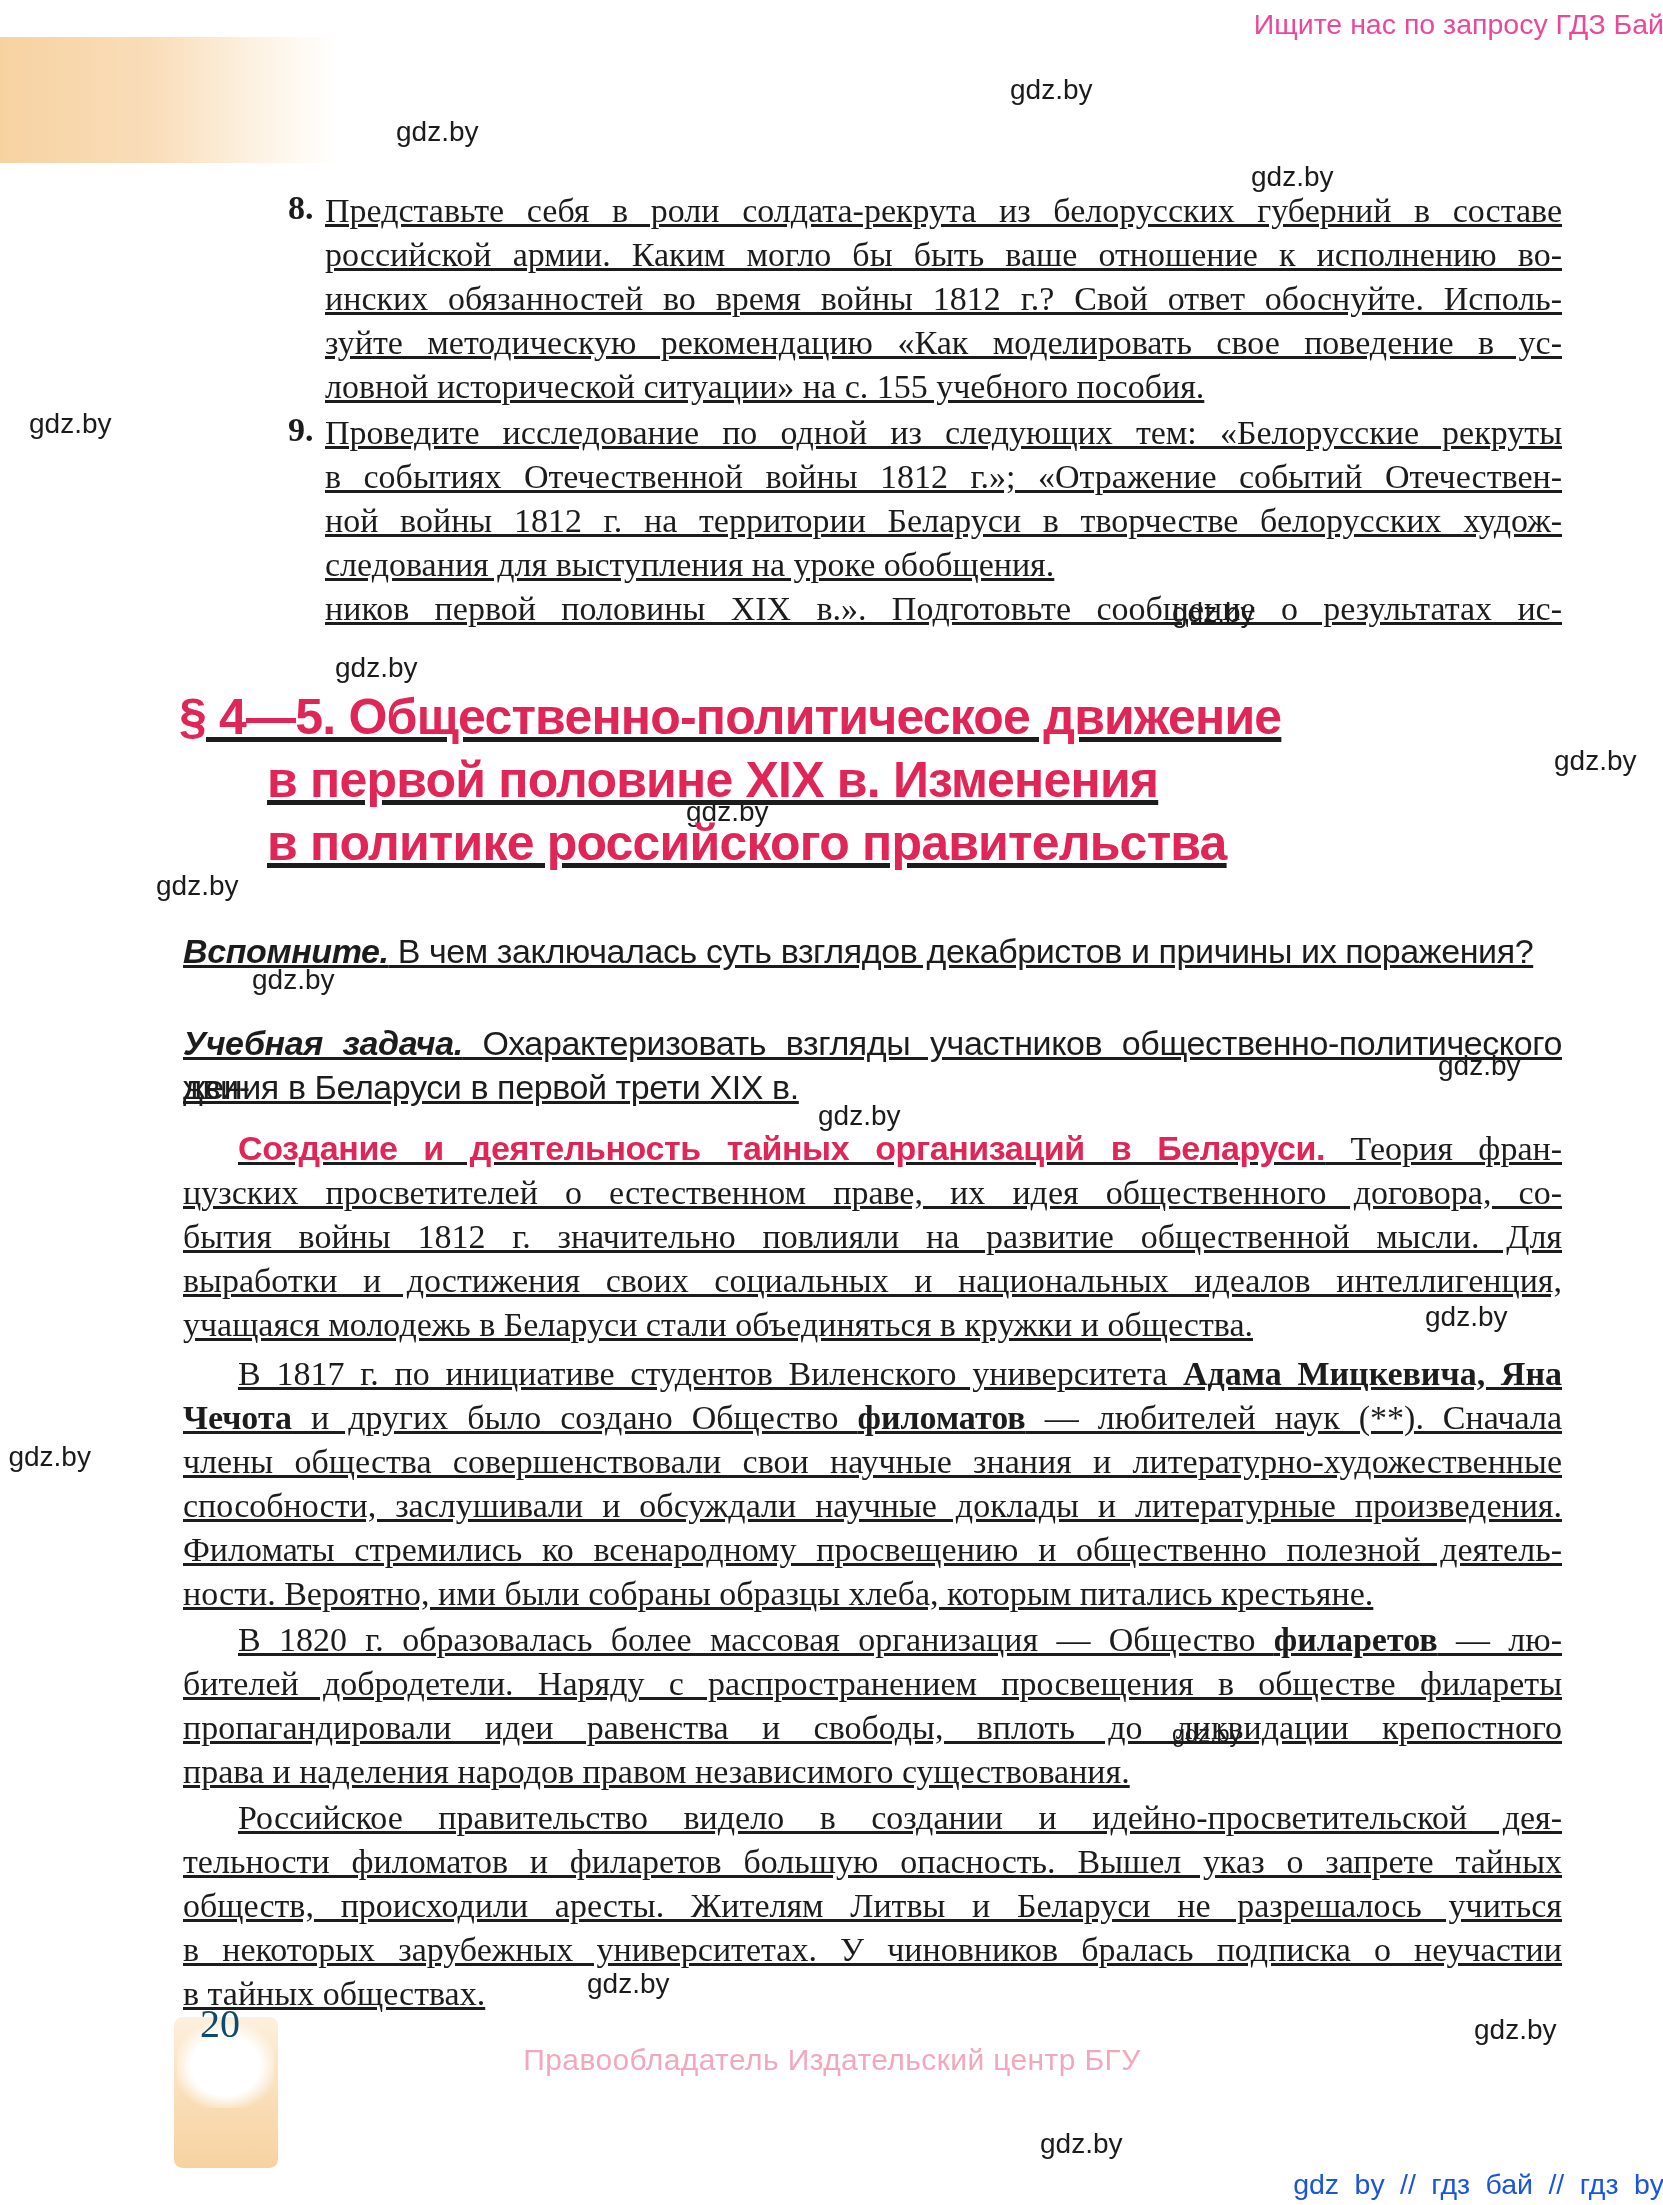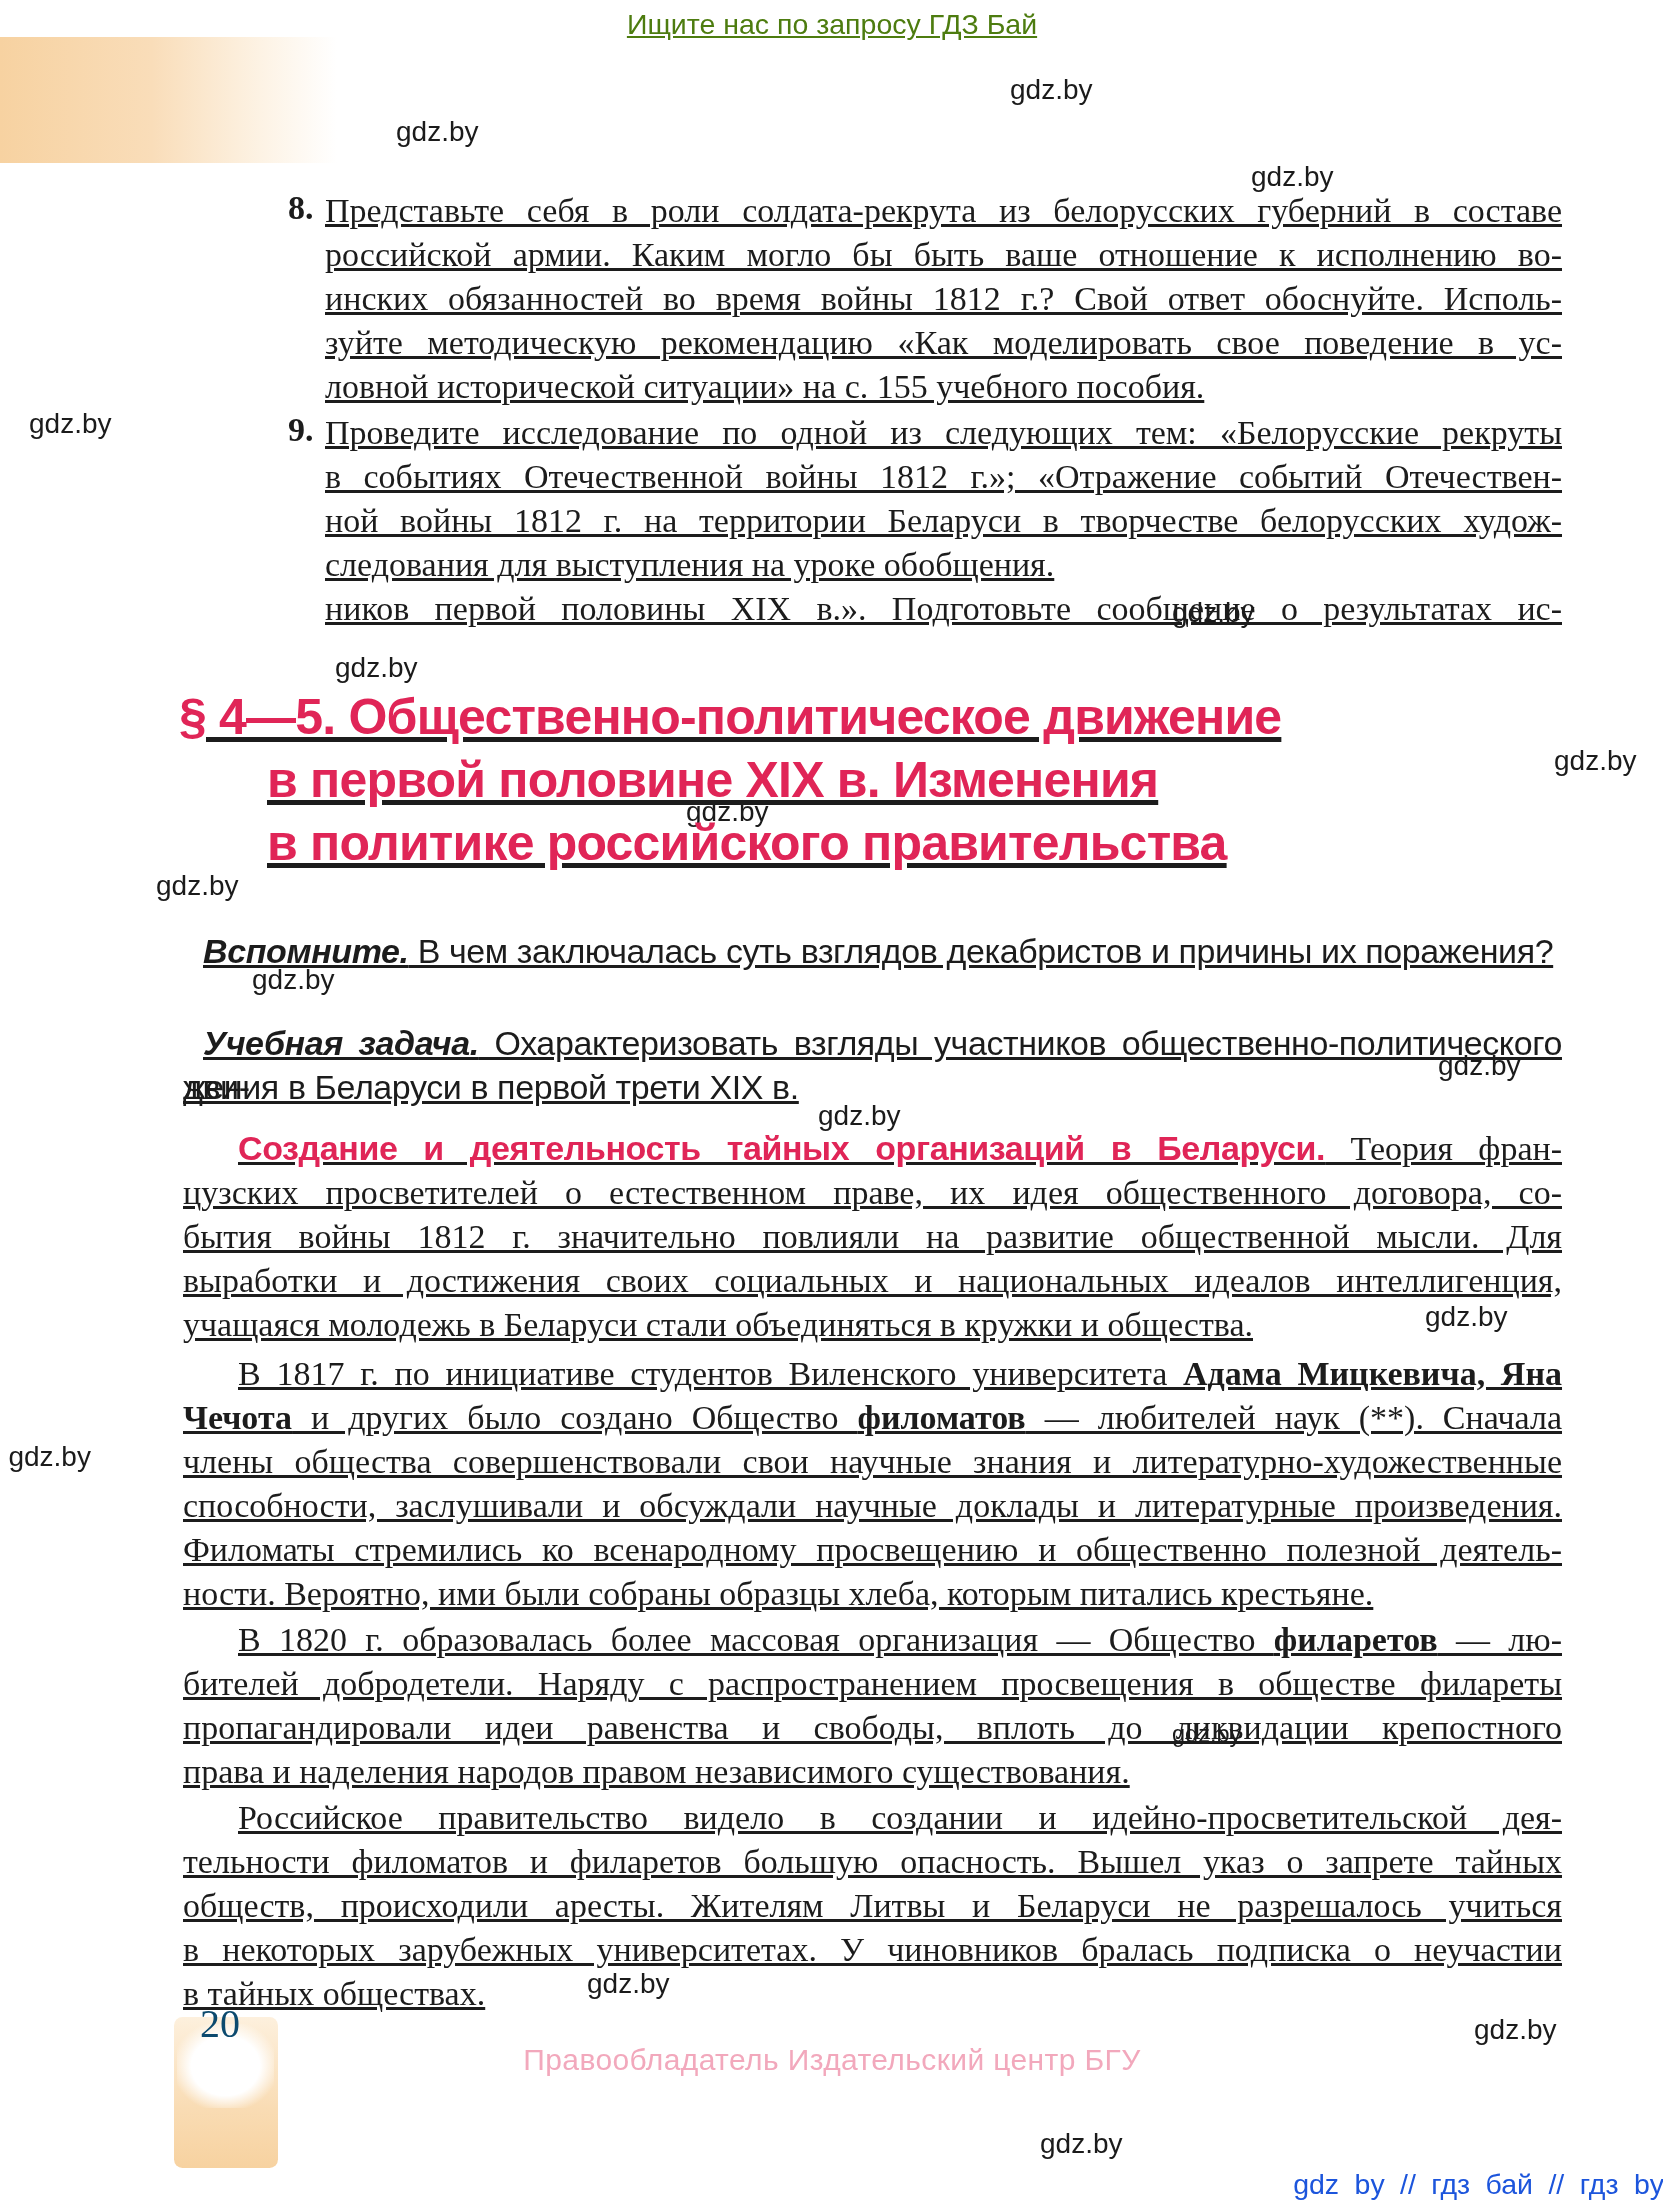--- a/index.html
+++ b/index.html
@@ -10,42 +10,42 @@
   .corner-box{position:absolute;left:0;top:37px;width:337px;height:126px;
     background:linear-gradient(90deg,#f7d2a1 0%,#f9ddb9 45%,#fdf3e5 78%,rgba(255,255,255,0) 100%);}
   .bottom-box{position:absolute;left:174px;top:2017px;width:104px;height:151px;border-radius:8.4px;
     background:linear-gradient(180deg,#fdf0dd 0%,#f9dcb4 60%,#f7d2a0 100%);}
   .bottom-box .halo{position:absolute;left:3.4px;top:6.7px;width:97px;height:84px;
     background:radial-gradient(ellipse at center,#ffffff 50%,rgba(255,255,255,0) 78%);}
 
   
   .wm{position:absolute;font:400 28px "Liberation Sans",sans-serif;color:#1b1b1b;white-space:nowrap;}
   .wm.small{font-size:23.5px;}
-  .banner-green{position:absolute;left:0;right:0;top:8.4px;text-align:center;
-    font:400 28.5px "Liberation Sans",sans-serif;color:#4d7c0f;text-decoration:underline;}
+  .banner-green{position:absolute;left:0;right:0;top:8.4px;text-align:right;
+    font:400 28.5px "Liberation Sans",sans-serif;color:#ec4899;}
   .footer-links{position:absolute;left:0;right:0;top:2168px;text-align:right;
     font:400 28.5px "Liberation Sans",sans-serif;color:#1c55dc;word-spacing:7.5px;}
   .copyright{position:absolute;left:0;right:0;top:2043px;text-align:center;
     font:400 30px "Liberation Sans",sans-serif;color:#f2a8bc;letter-spacing:0.4px;}
   .page-num{position:absolute;left:200px;top:2000px;font:400 40px "Liberation Serif",serif;color:#0c4a6e;}
 
   
   .blk{position:absolute;text-decoration:underline;}
   .p-line{height:44px;line-height:44px;font-size:34px;text-align:justify;text-align-last:justify;}
   .p-line.last{text-align-last:left;}
   .indent{text-indent:55px;}
   .num{position:absolute;font:700 34px "Liberation Serif",serif;}
   b.bs{font-weight:700;}
 
   .h-line{height:63px;line-height:63px;font:700 50px "Liberation Sans",sans-serif;
     color:#e02557;letter-spacing:-0.8px;white-space:nowrap;}
   .h-ind{margin-left:88px;}
 
   .sans{font-family:"Liberation Sans",sans-serif;letter-spacing:-0.4px;}
-  .lbl{font:italic 700 34px "Liberation Sans",sans-serif;letter-spacing:-0.4px;margin-left:20px;}
+  .lbl{font:italic 700 34px "Liberation Sans",sans-serif;letter-spacing:-0.4px;}
   .pinkhead{font:700 34px "Liberation Sans",sans-serif;color:#e02557;letter-spacing:-0.4px;}
 </style>
 </head>
 <body>
 
 <div id="page">
 
   <div class="corner-box"></div>
 
   <div class="banner-green">Ищите нас по запросу ГДЗ Бай</div>

